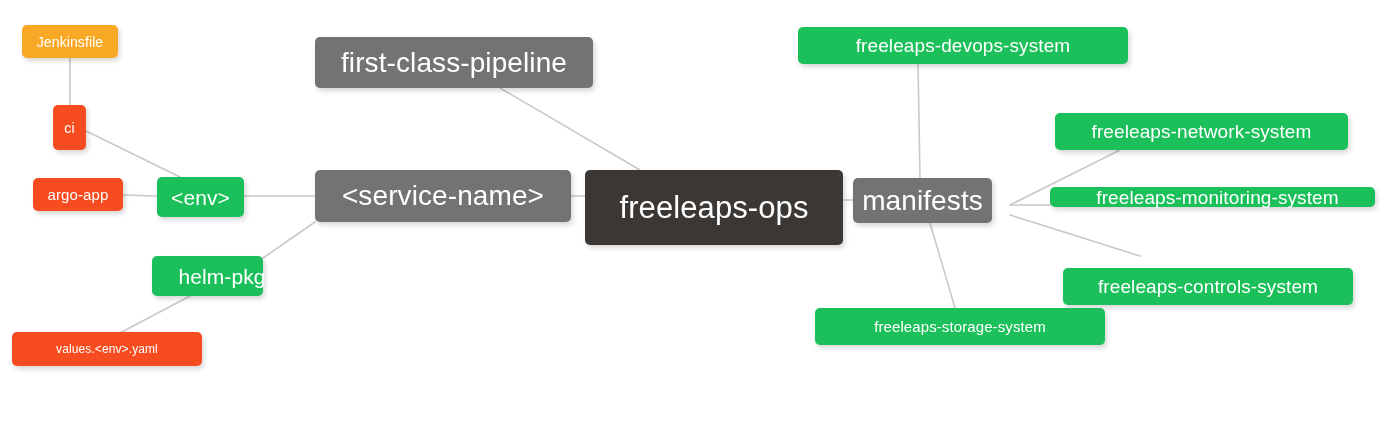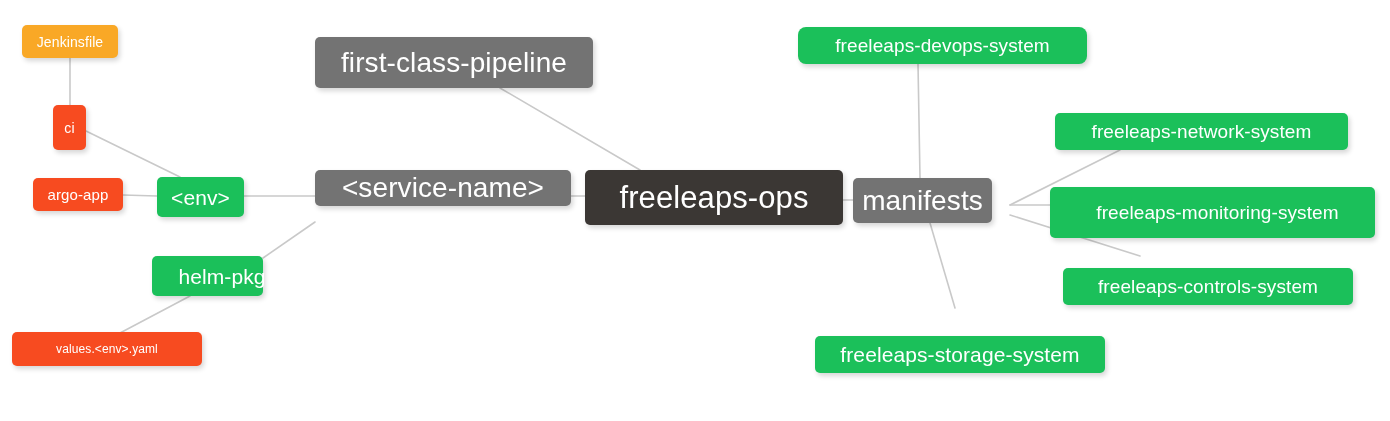--- a/index.html
+++ b/index.html
@@ -69,22 +69,22 @@
       <line x1="930" y1="223" x2="955" y2="308" stroke="#c9c9c9" stroke-width="1.6" stroke-linecap="round"></line>
     </svg>
   <div id="node-layer">
       <div class="node n-orange" style="left: 22px; top: 25px; width: 96px; height: 33px; font-size: 14px;">Jenkinsfile</div>
       <div class="node n-red" style="left: 53px; top: 105px; width: 33px; height: 45px; font-size: 14px;">ci</div>
       <div class="node n-red" style="left: 33px; top: 178px; width: 90px; height: 33px; font-size: 15px;">argo-app</div>
       <div class="node n-green" style="left: 157px; top: 177px; width: 87px; height: 40px; font-size: 21px;">&lt;env&gt;</div>
       <div class="node n-green" style="left: 152px; top: 256px; width: 111px; height: 40px; font-size: 21px; padding-left: 40px;">helm-pkg</div>
       <div class="node n-red" style="left: 12px; top: 332px; width: 190px; height: 34px; font-size: 12px;">values.&lt;env&gt;.yaml</div>
       <div class="node n-blue" style="left: 315px; top: 37px; width: 278px; height: 51px; font-size: 28px;">first-class-pipeline</div>
-      <div class="node n-blue" style="left: 315px; top: 170px; width: 256px; height: 36px; font-size: 28px;">&lt;service-name&gt;</div>
-      <div class="node n-root" style="left: 585px; top: 170px; width: 258px; height: 55px; font-size: 31px;">freeleaps-ops</div>
+      <div class="node n-blue" style="left: 315px; top: 170px; width: 256px; height: 52px; font-size: 28px;">&lt;service-name&gt;</div>
+      <div class="node n-root" style="left: 585px; top: 170px; width: 258px; height: 75px; font-size: 31px;">freeleaps-ops</div>
       <div class="node n-blue" style="left: 853px; top: 178px; width: 139px; height: 45px; font-size: 28px; text-align: center;">manifests</div>
-      <div class="node n-green" style="left: 798px; top: 27px; width: 289px; height: 37px; font-size: 19px; border-radius: 8px;">freeleaps-devops-system</div>
+      <div class="node n-green" style="left: 798px; top: 27px; width: 330px; height: 37px; font-size: 19px;">freeleaps-devops-system</div>
       <div class="node n-green" style="left: 1055px; top: 113px; width: 293px; height: 37px; font-size: 19px;">freeleaps-network-system</div>
-      <div class="node n-green" style="left: 1050px; top: 187px; width: 325px; height: 51px; font-size: 19px; padding-left: 21px;">freeleaps-monitoring-system</div>
+      <div class="node n-green" style="left: 1050px; top: 187px; width: 325px; height: 20px; font-size: 19px; padding-left: 21px;">freeleaps-monitoring-system</div>
       <div class="node n-green" style="left: 1063px; top: 256px; width: 290px; height: 37px; font-size: 19px; margin-top: 12px;">freeleaps-controls-system</div>
-      <div class="node n-green" style="left: 815px; top: 308px; width: 290px; height: 37px; font-size: 21px; margin-top: 28px;">freeleaps-storage-system</div>
+      <div class="node n-green" style="left: 815px; top: 308px; width: 290px; height: 37px; font-size: 15px;">freeleaps-storage-system</div>
     </div>
 </div>
 
 </body></html>

